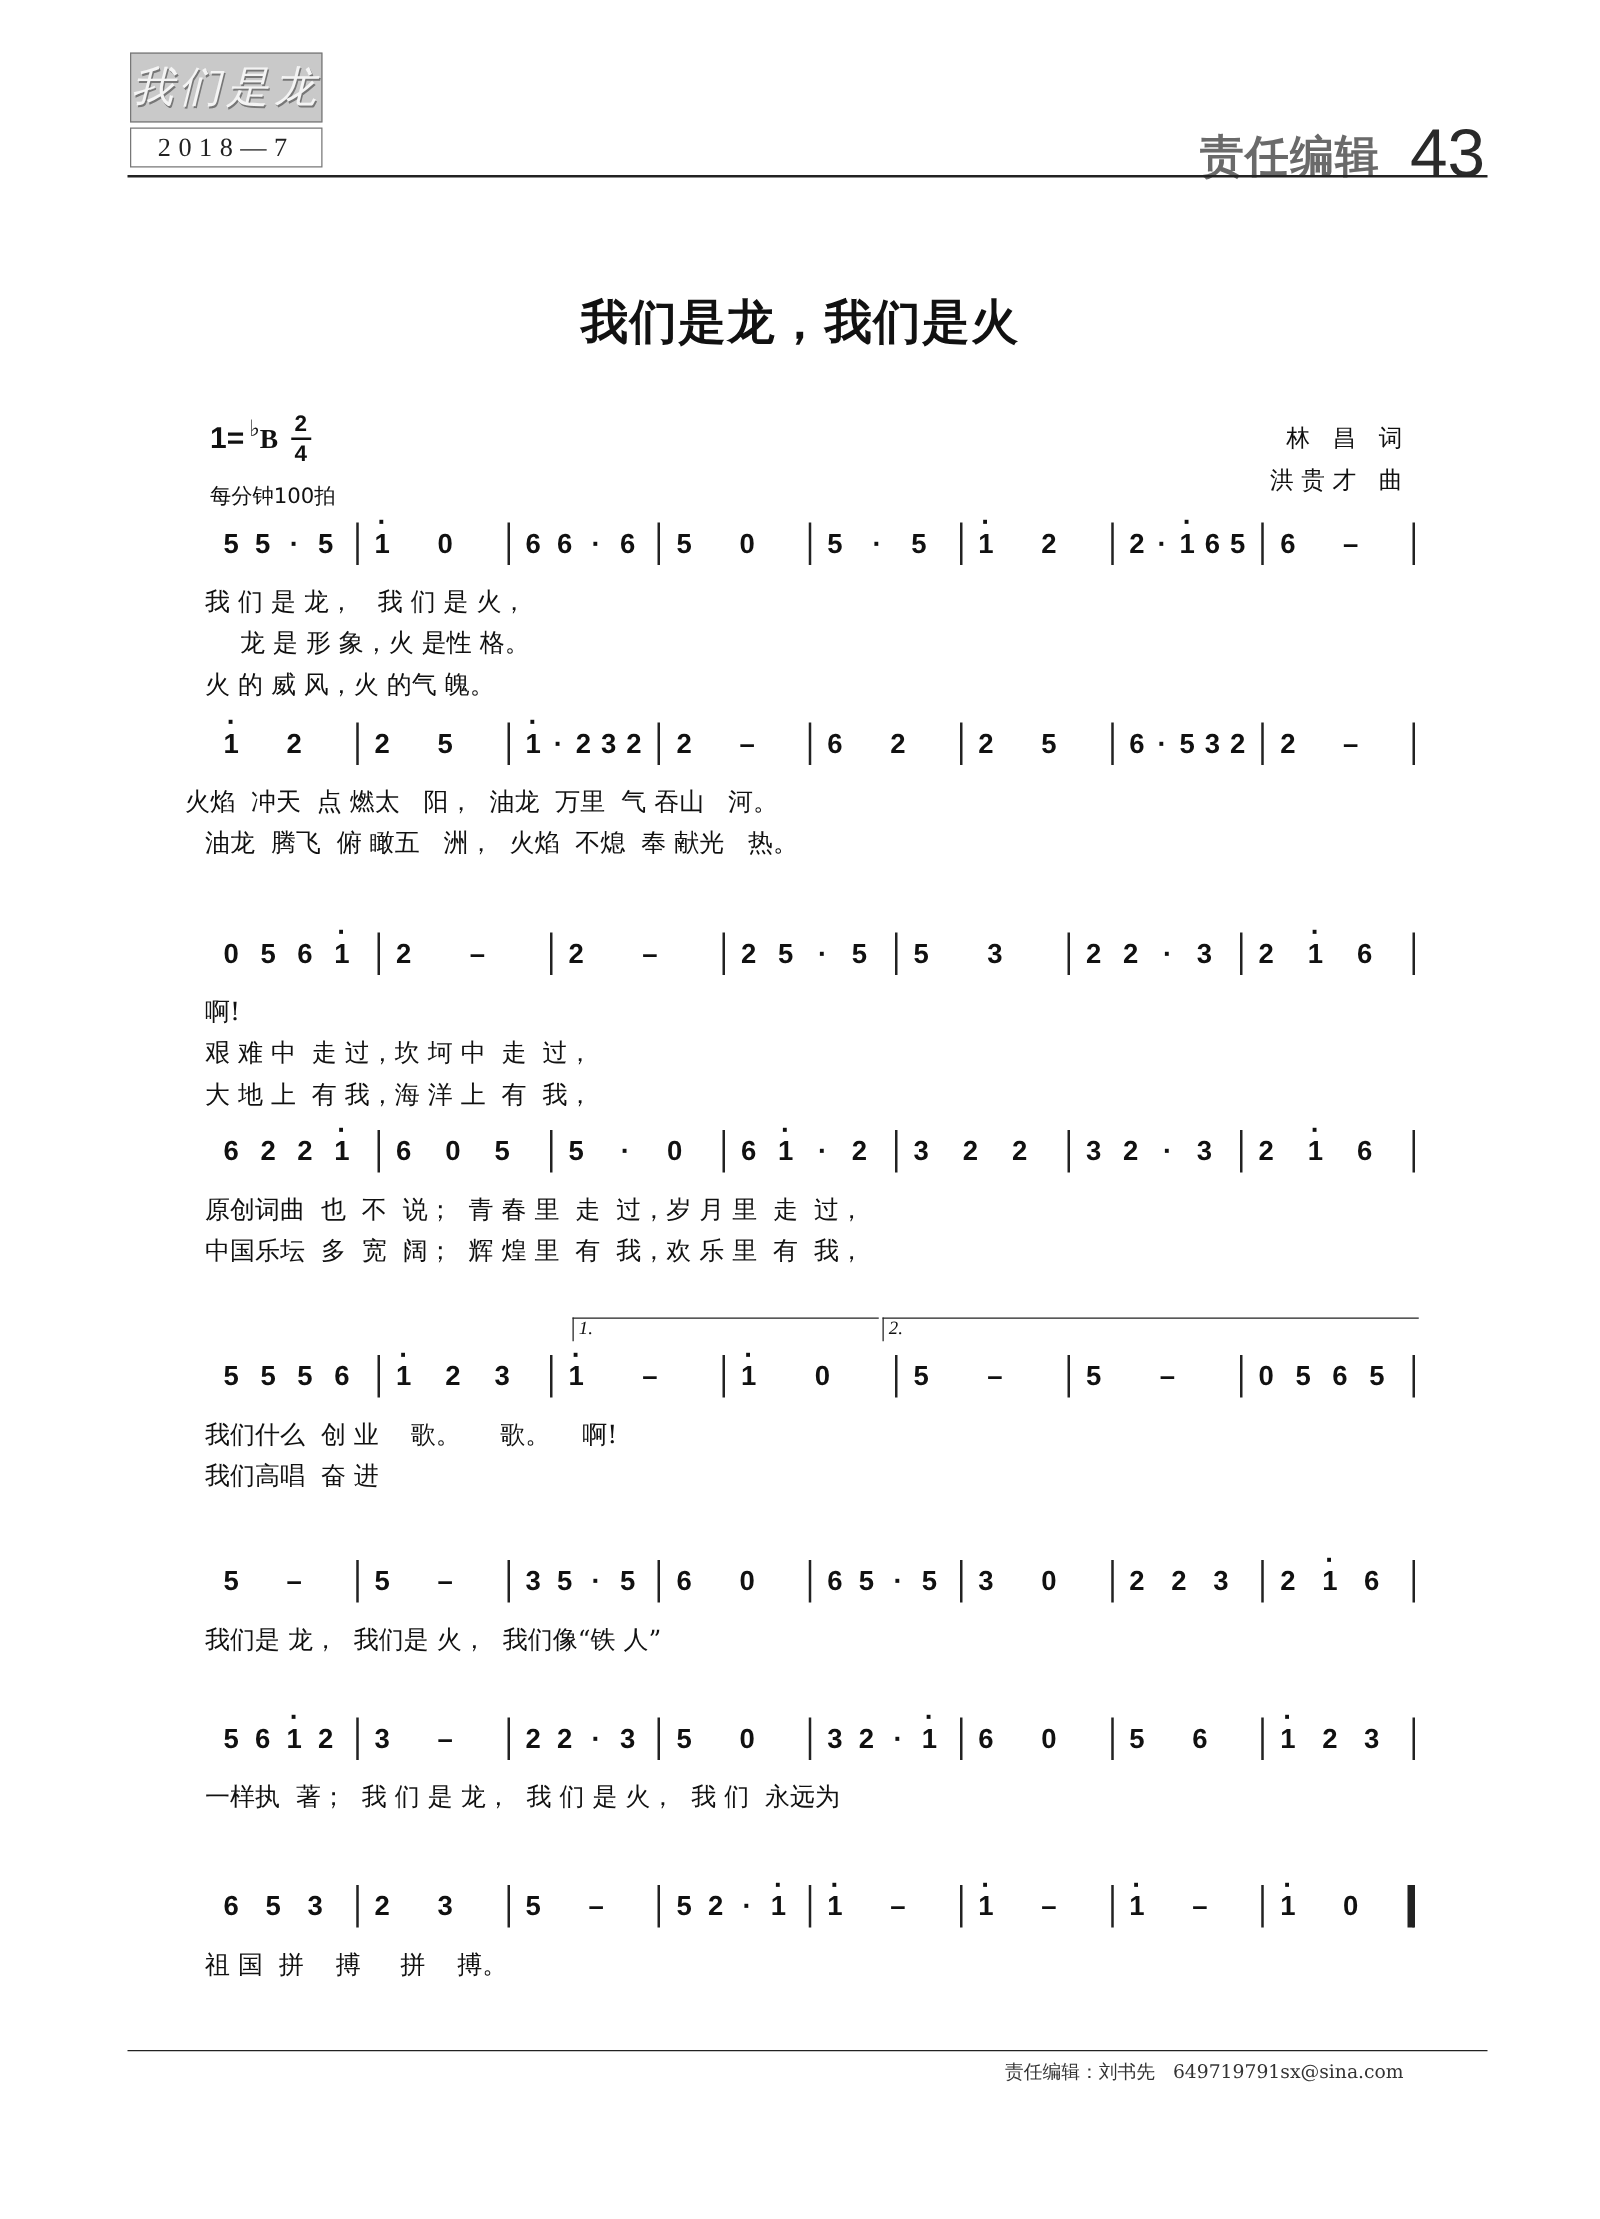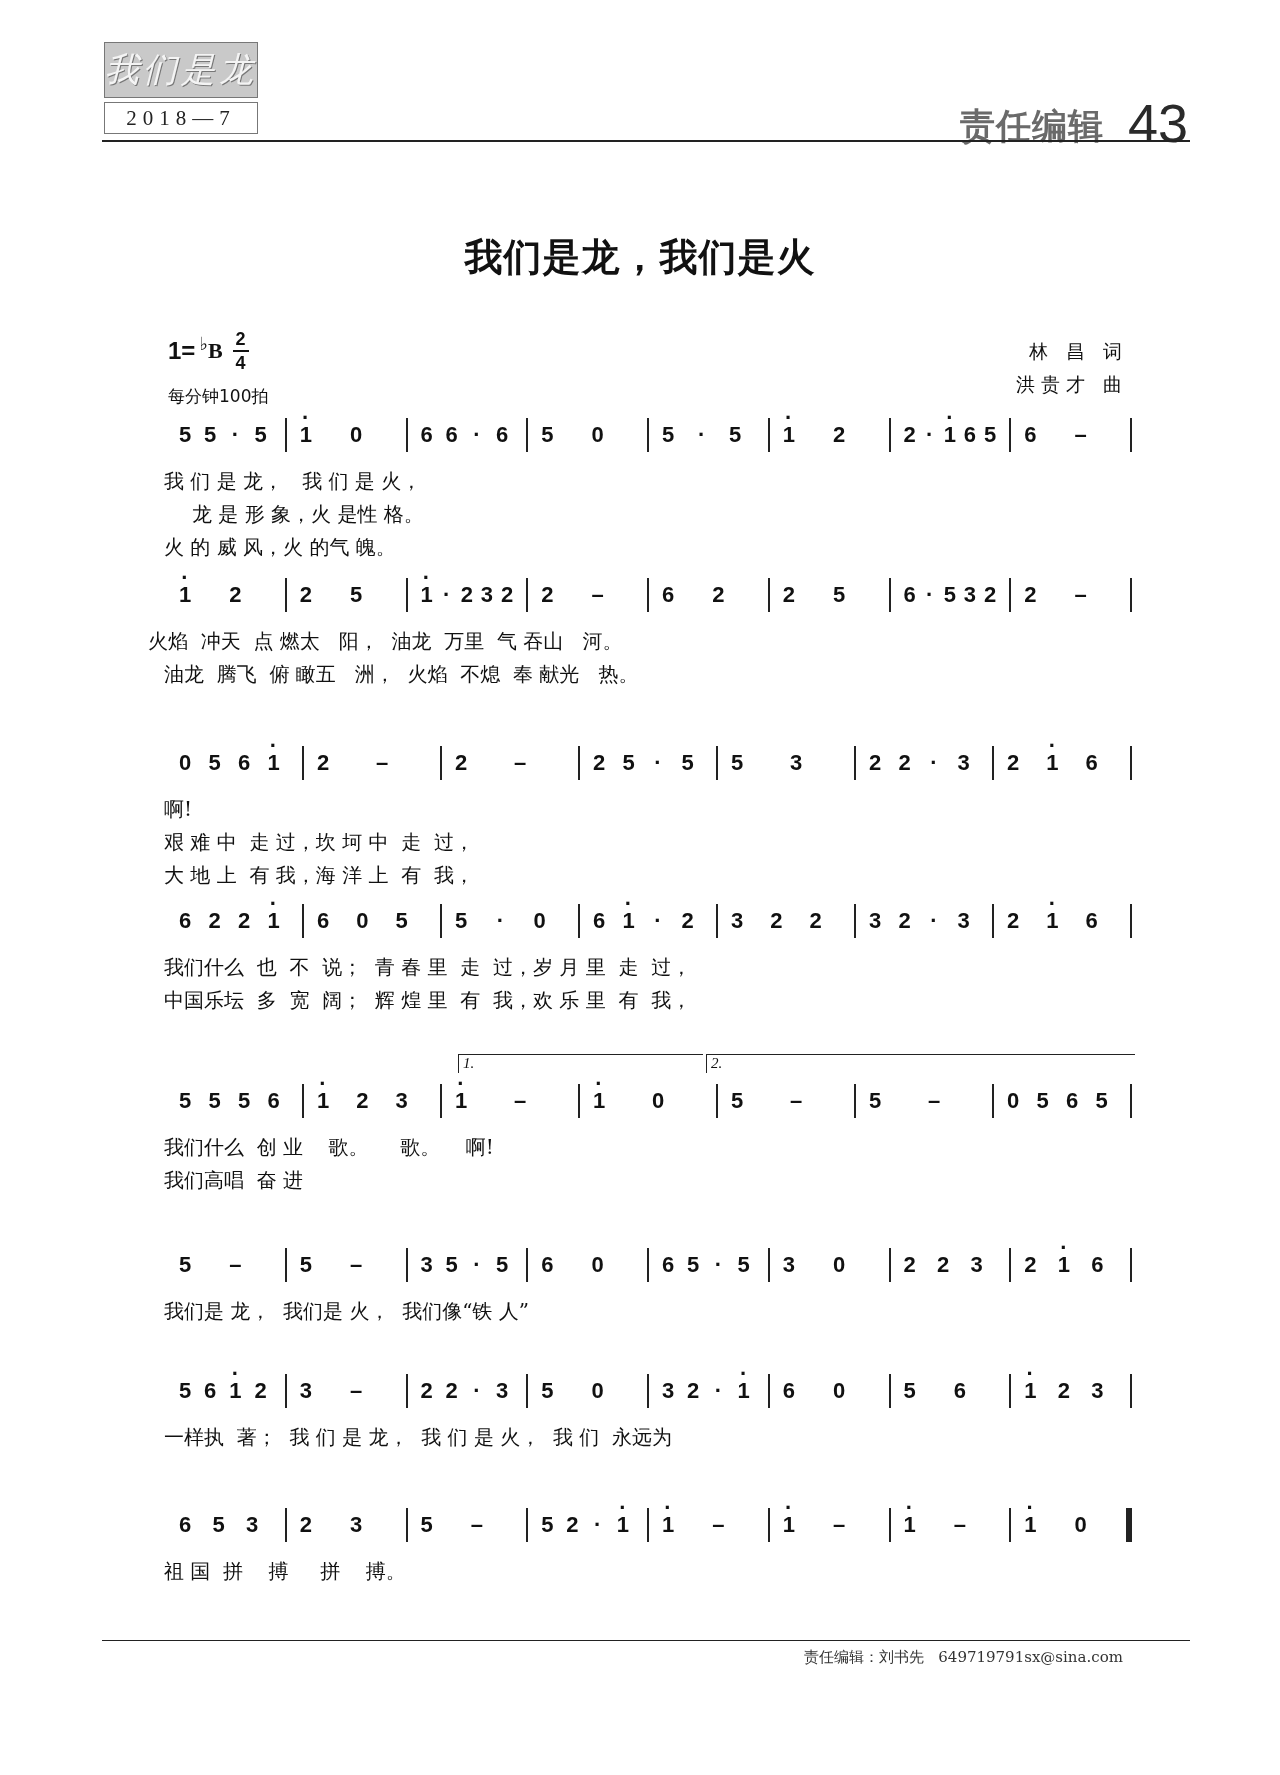--- a/index.html
+++ b/index.html
@@ -178,21 +178,21 @@
     <div class="bar" style="left: 854px; top: 904px;"></div>
     <span class="n notes" style="left: 866px; top: 908px;">3</span>
     <span class="n notes" style="left: 895.5px; top: 908px;">2</span>
     <span class="n notes" style="left: 925px; top: 908px;">·</span>
     <span class="n notes" style="left: 954.5px; top: 908px;">3</span>
     <div class="bar" style="left: 992px; top: 904px;"></div>
     <span class="n notes" style="left: 1004px; top: 908px;">2</span>
     <span class="n notes hi" style="left: 1043.33px; top: 908px;">1</span>
     <span class="n notes" style="left: 1082.67px; top: 908px;">6</span>
     <div class="bar" style="left: 1130px; top: 904px;"></div>
-    <div class="lyr" style="left: 164px; top: 954px;">我们什么  也  不  说；  青 春 里  走  过，岁 月 里  走  过，</div>
+    <div class="lyr" style="left: 164px; top: 954px;">原创词曲  也  不  说；  青 春 里  走  过，岁 月 里  走  过，</div>
     <div class="lyr" style="left: 164px; top: 987px;">中国乐坛  多  宽  阔；  辉 煌 里  有  我，欢 乐 里  有  我，</div>
     <span class="n notes" style="left: 176px; top: 1088px;">5</span>
     <span class="n notes" style="left: 205.5px; top: 1088px;">5</span>
     <span class="n notes" style="left: 235px; top: 1088px;">5</span>
     <span class="n notes" style="left: 264.5px; top: 1088px;">6</span>
     <div class="bar" style="left: 302px; top: 1084px;"></div>
     <span class="n notes hi" style="left: 314px; top: 1088px;">1</span>
     <span class="n notes" style="left: 353.333px; top: 1088px;">2</span>
     <span class="n notes" style="left: 392.667px; top: 1088px;">3</span>
     <div class="bar" style="left: 440px; top: 1084px;"></div>

